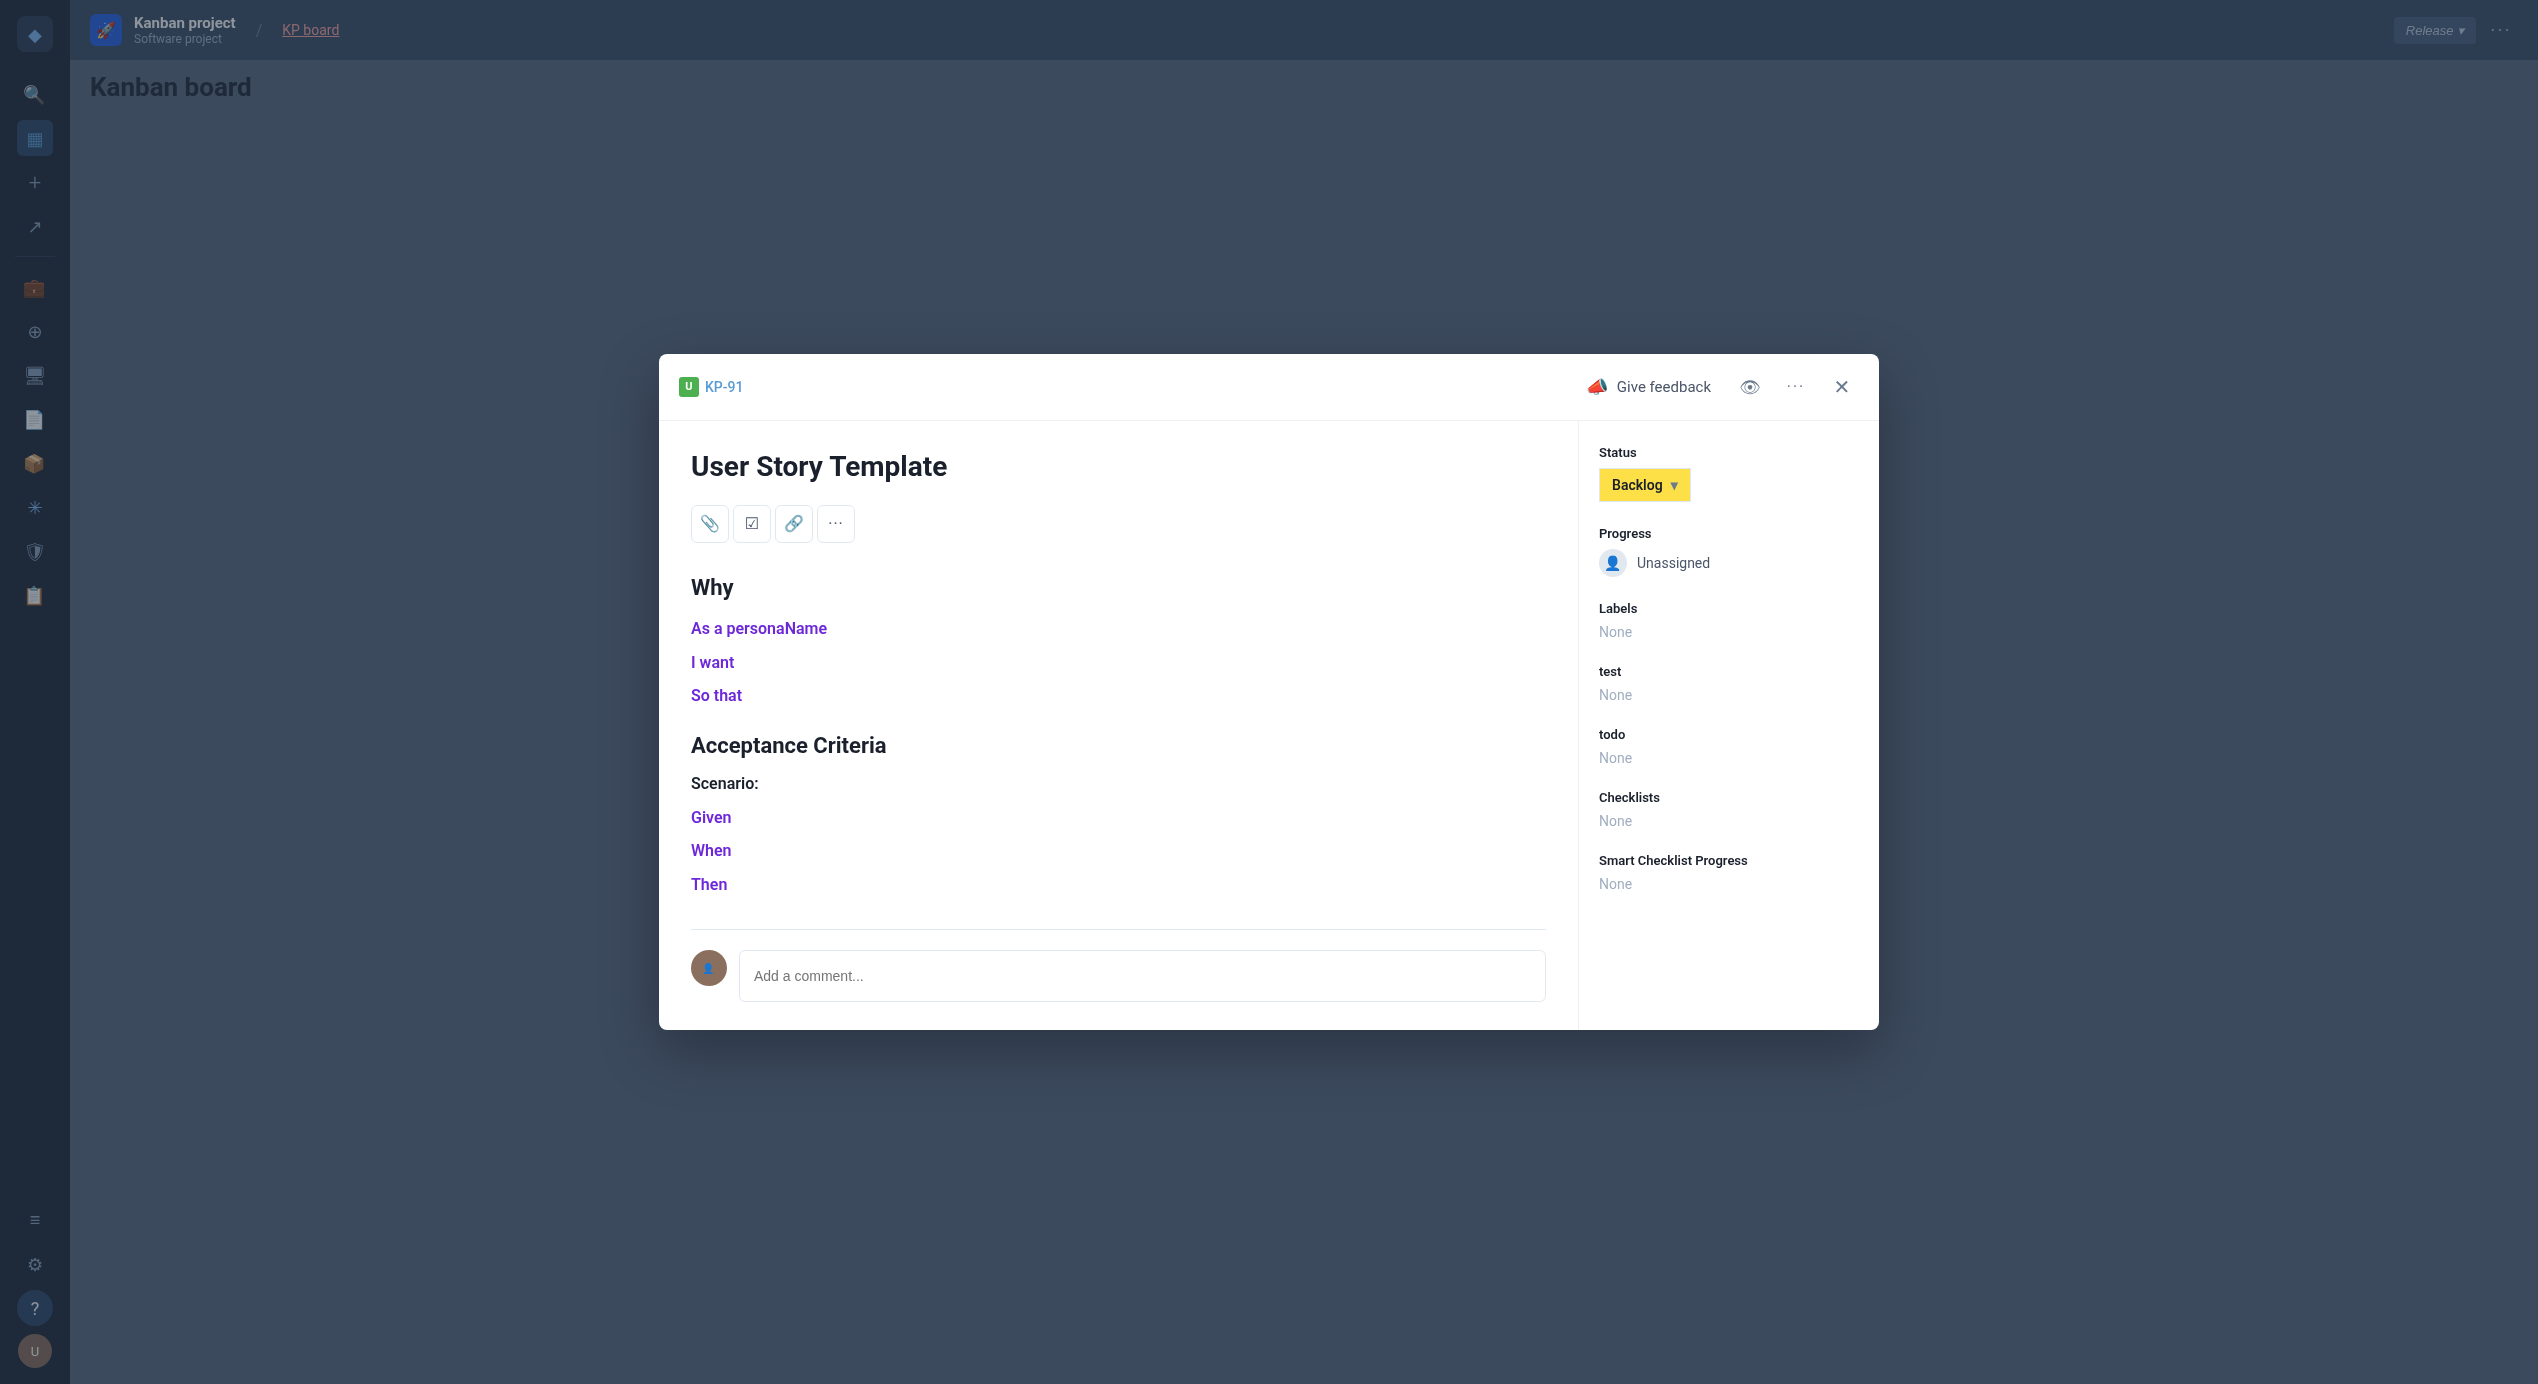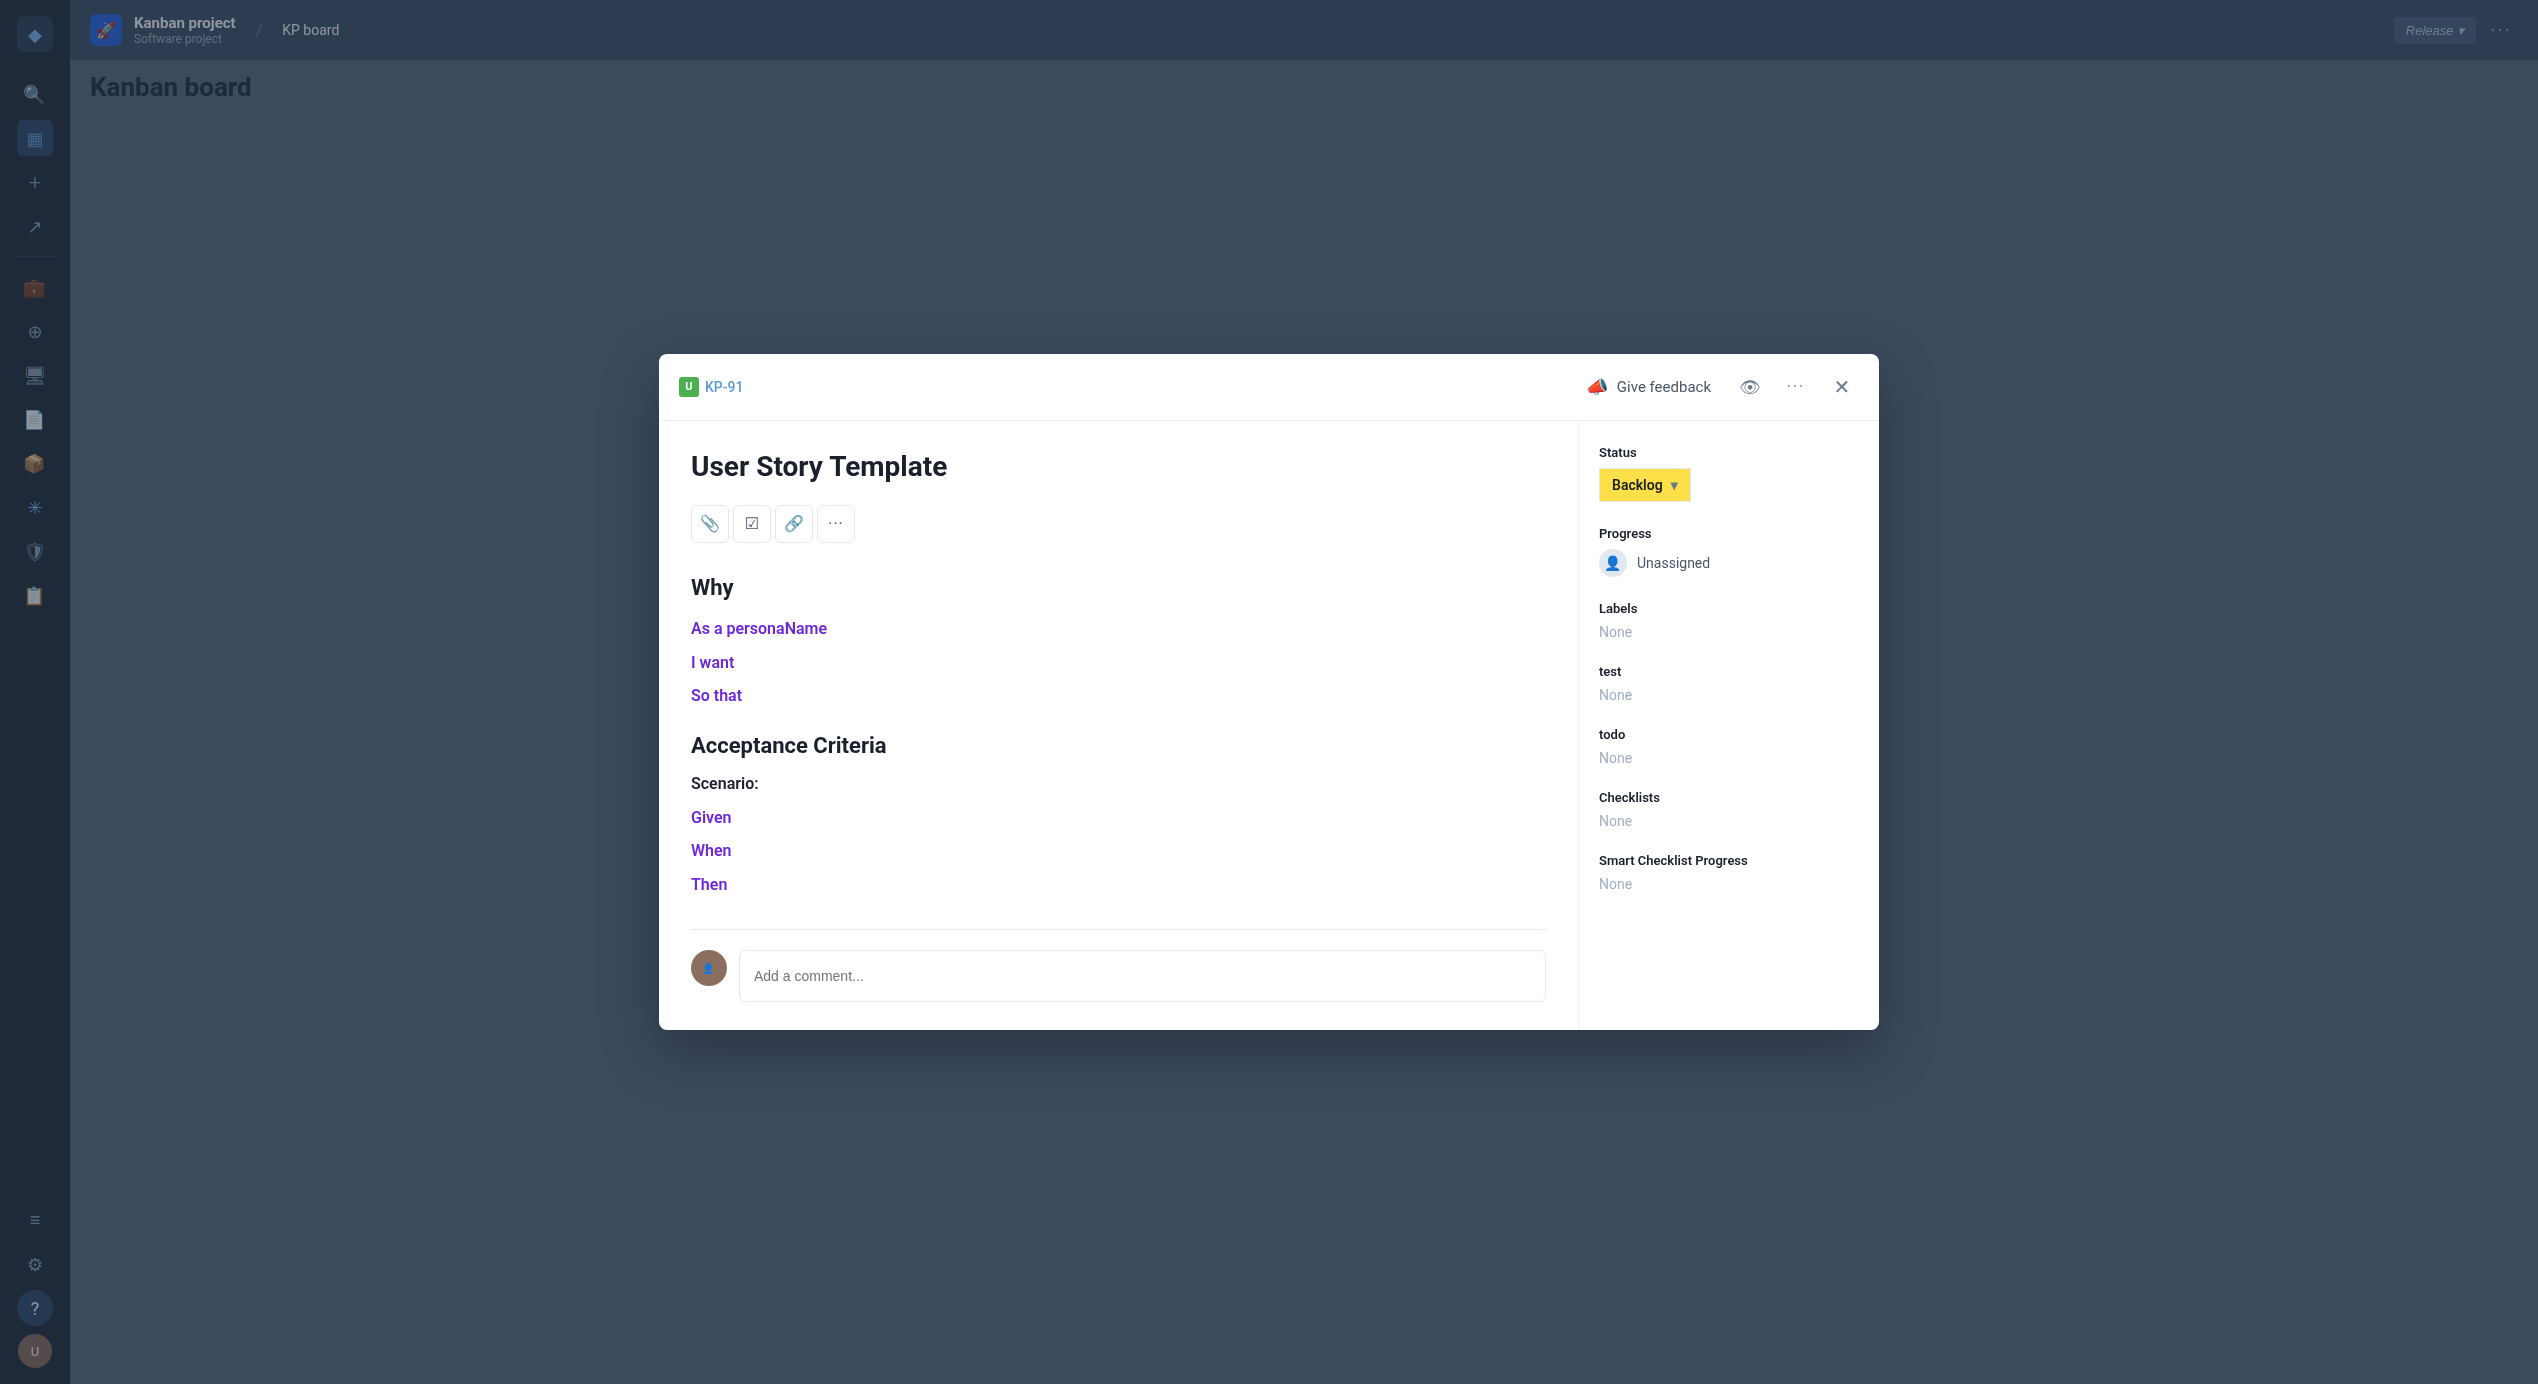--- a/index.html
+++ b/index.html
@@ -114,22 +114,23 @@
       color: #a0b4c8;
       font-size: 12px;
     }
 
     .breadcrumb-sep {
       color: #6b8099;
       margin: 0 8px;
     }
 
     .board-name {
-      color: #ffffff;
-      font-size: 14px;
+      color: #fca5a5;
+      font-size: 14px;
+      text-decoration: underline;
     }
 
     .top-right {
       margin-left: auto;
       display: flex;
       align-items: center;
       gap: 8px;
     }
 
     .release-btn {

